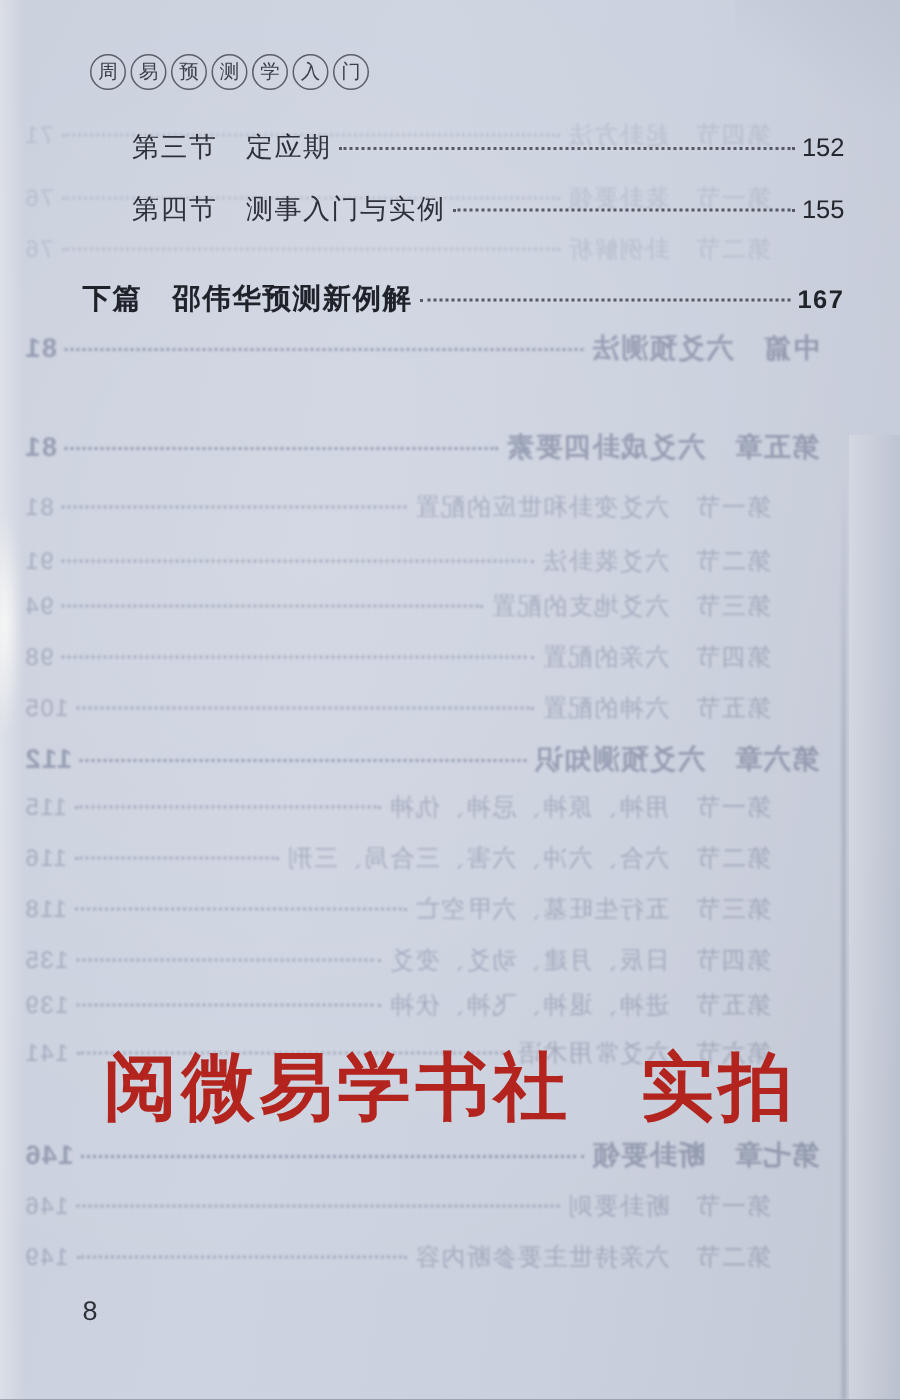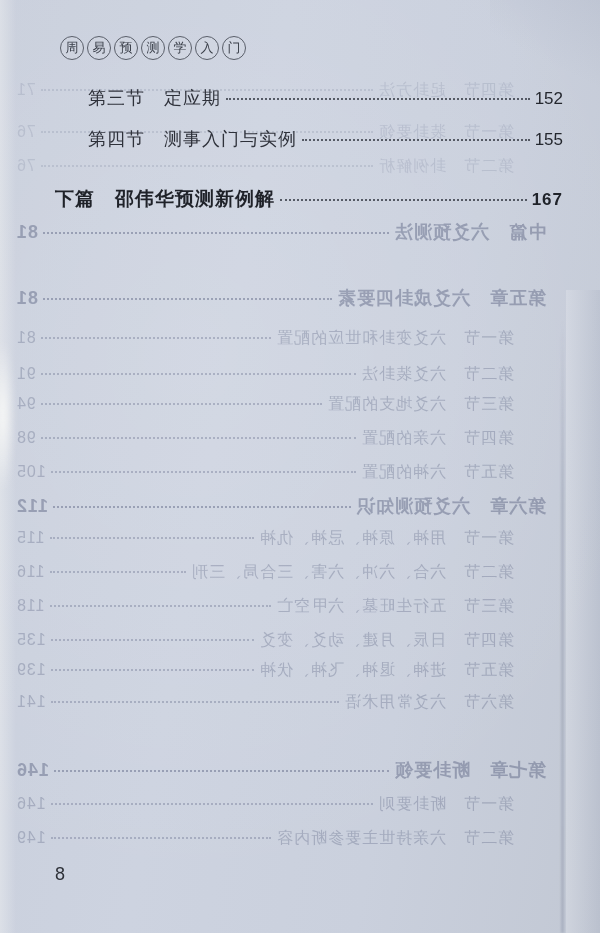--- a/index.html
+++ b/index.html
@@ -189,20 +189,22 @@
       </div>
     </div>
 
   <div class="part-row" style="top:186px;">
     <span>下篇　邵伟华预测新例解</span>
     <span class="dots"></span>
     <span class="num">167</span>
   </div>
 
   <div class="watermark" id="watermark" style="color: rgb(178, 36, 29);">
+    <span>阅微易学书社</span>
+    <span>实拍</span>
   </div>
 
   <div class="page-num">8</div>
 
   <div class="gutter-highlight"></div>
   <div class="page-behind-blob"></div>
   <div class="edge-band-right"></div>
   <div class="edge-line-right"></div>
   <div class="corner-shade"></div>
   <div class="vignette"></div>

